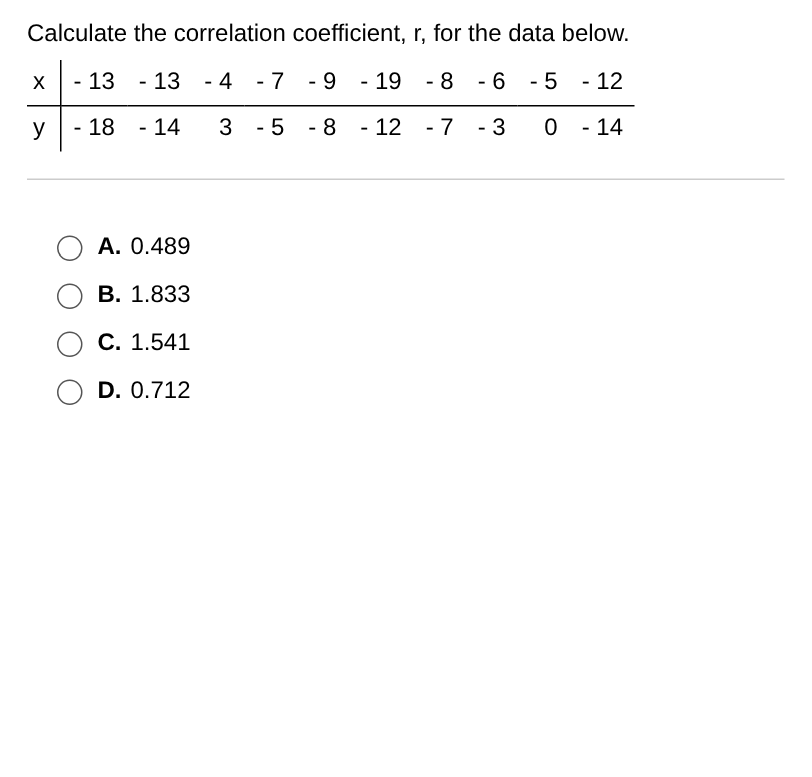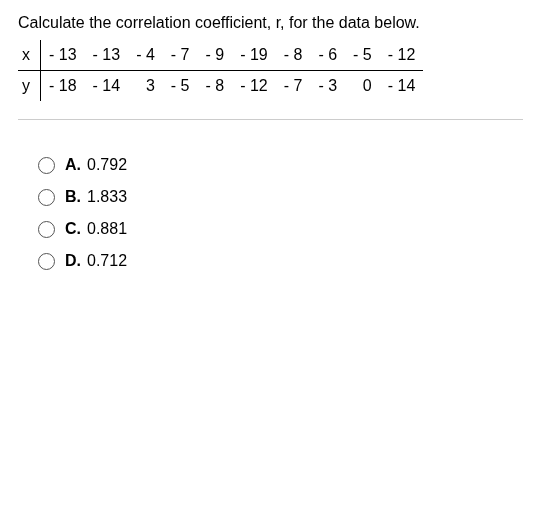--- a/index.html
+++ b/index.html
@@ -98,30 +98,30 @@
   </tr>
 </tbody>
   </table>
 
 <hr class="hr">
 
 <div class="options">
   <div class="option">
     <div class="radio"></div>
     <span class="opt-label">A.</span>
-    <span>0.792</span>
+    <span>0.489</span>
   </div>
   <div class="option">
     <div class="radio"></div>
     <span class="opt-label">B.</span>
     <span>1.833</span>
   </div>
   <div class="option">
     <div class="radio"></div>
     <span class="opt-label">C.</span>
-    <span>0.881</span>
+    <span>1.541</span>
   </div>
   <div class="option">
     <div class="radio"></div>
     <span class="opt-label">D.</span>
     <span>0.712</span>
   </div>
 </div>
 
 </body></html>

